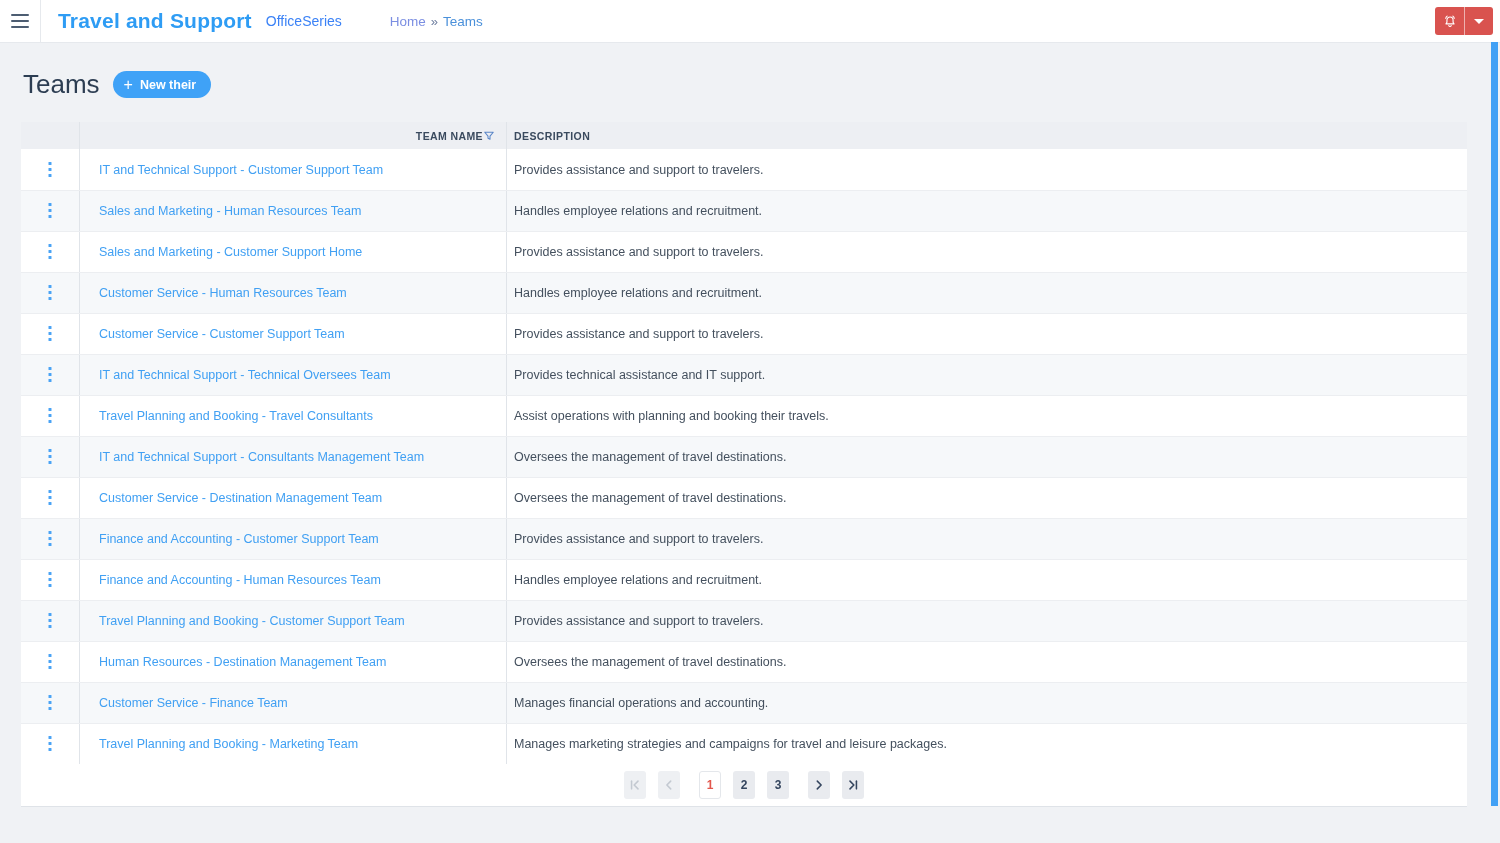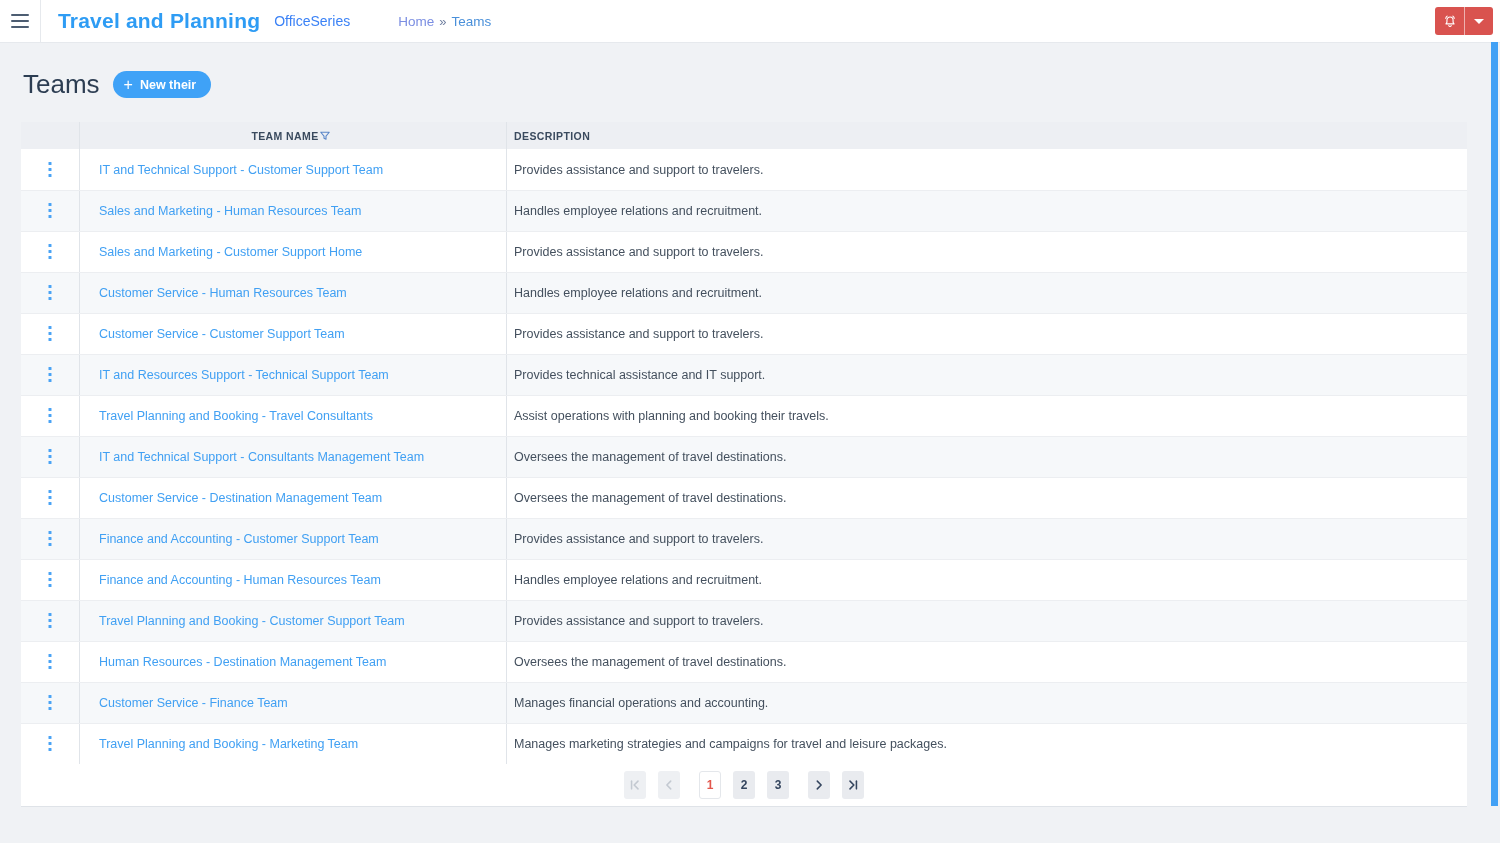--- a/index.html
+++ b/index.html
@@ -54,21 +54,21 @@
   
   .table-card { margin-top:22px; background:#ffffff; border-bottom:1px solid #dfe3e8; }
   .grid-row { display:grid; grid-template-columns:59px 427px 1fr; }
   .thead {
     background:#edeff3; height:27px; font-size:10.5px; font-weight:bold;
     color:#3a4a5e; letter-spacing:.4px;
   }
   .thead .cell { display:flex; align-items:center; }
   .cell-actions { border-right:1px solid #e0e4e9; }
   .cell-name { border-right:1px solid #e0e4e9; padding-left:7px; }
-  .thead .cell-name { justify-content:center; padding-right:11px; }
+  .thead .cell-name { justify-content:flex-end; padding-right:11px; }
   .cell-desc { padding-left:7px; }
   .filter-icon { color:#5b87c8; display:flex; align-items:center; cursor:pointer; }
 
   .trow { height:41px; border-top:1px solid #eceef1; font-size:12.5px; }
   .trow:first-child { border-top:none; }
   .trow.alt { background:#f6f8fa; }
   .trow .cell { display:flex; align-items:center; }
   .trow .cell-actions { justify-content:center; }
   .kebab-btn { background:none; border:none; cursor:pointer; display:flex; padding:4px; }
   .team-link { color:#41a0f3; text-decoration:none; cursor:pointer;margin-left:12px; }
@@ -99,21 +99,21 @@
 
 <header class="topbar">
   <div class="menu-btn">
     <svg width="18" height="14" viewBox="0 0 18 14">
       <rect x="0" y="0" width="18" height="2" rx="1" fill="#4d5d72"></rect>
       <rect x="0" y="6" width="18" height="2" rx="1" fill="#4d5d72"></rect>
       <rect x="0" y="12" width="18" height="2" rx="1" fill="#4d5d72"></rect>
     </svg>
   </div>
   <div class="topbar-divider"></div>
-  <div class="app-title">Travel and Planning</div>
+  <div class="app-title">Travel and Support</div>
   <div class="app-subtitle">OfficeSeries</div>
   <nav class="breadcrumb">
     <a class="crumb-home">Home</a>
     <span class="crumb-sep">»</span>
     <a class="crumb-current">Teams</a>
   </nav>
   <div class="topbar-right">
     <button class="red-btn bell">
       <svg width="16" height="17" viewBox="0 0 24 24" fill="none" stroke="#ffffff" stroke-width="1.7" stroke-linecap="round" stroke-linejoin="round">
         <path d="M12 5.2a4.6 4.6 0 0 0-4.6 4.6v3.4L6 15.6h12l-1.4-2.4V9.8A4.6 4.6 0 0 0 12 5.2z"></path>
@@ -245,21 +245,21 @@
         <div class="cell cell-actions">
           <button class="kebab-btn">
             <svg width="4" height="16" viewBox="0 0 4 16">
               <rect x="0.5" y="0" width="3" height="3" rx="0.6" fill="#4aa3f5"></rect>
               <rect x="0.5" y="6" width="3" height="3" rx="0.6" fill="#4aa3f5"></rect>
               <rect x="0.5" y="12" width="3" height="3" rx="0.6" fill="#4aa3f5"></rect>
             </svg>
           </button>
         </div>
         <div class="cell cell-name">
-          <a class="team-link">IT and Resources Support - Technical Support Team</a>
+          <a class="team-link">IT and Technical Support - Technical Oversees Team</a>
         </div>
         <div class="cell cell-desc">
           <span class="desc-text">Provides technical assistance and IT support.</span>
         </div>
       </div>
         <div class="grid-row trow">
         <div class="cell cell-actions">
           <button class="kebab-btn">
             <svg width="4" height="16" viewBox="0 0 4 16">
               <rect x="0.5" y="0" width="3" height="3" rx="0.6" fill="#4aa3f5"></rect>

